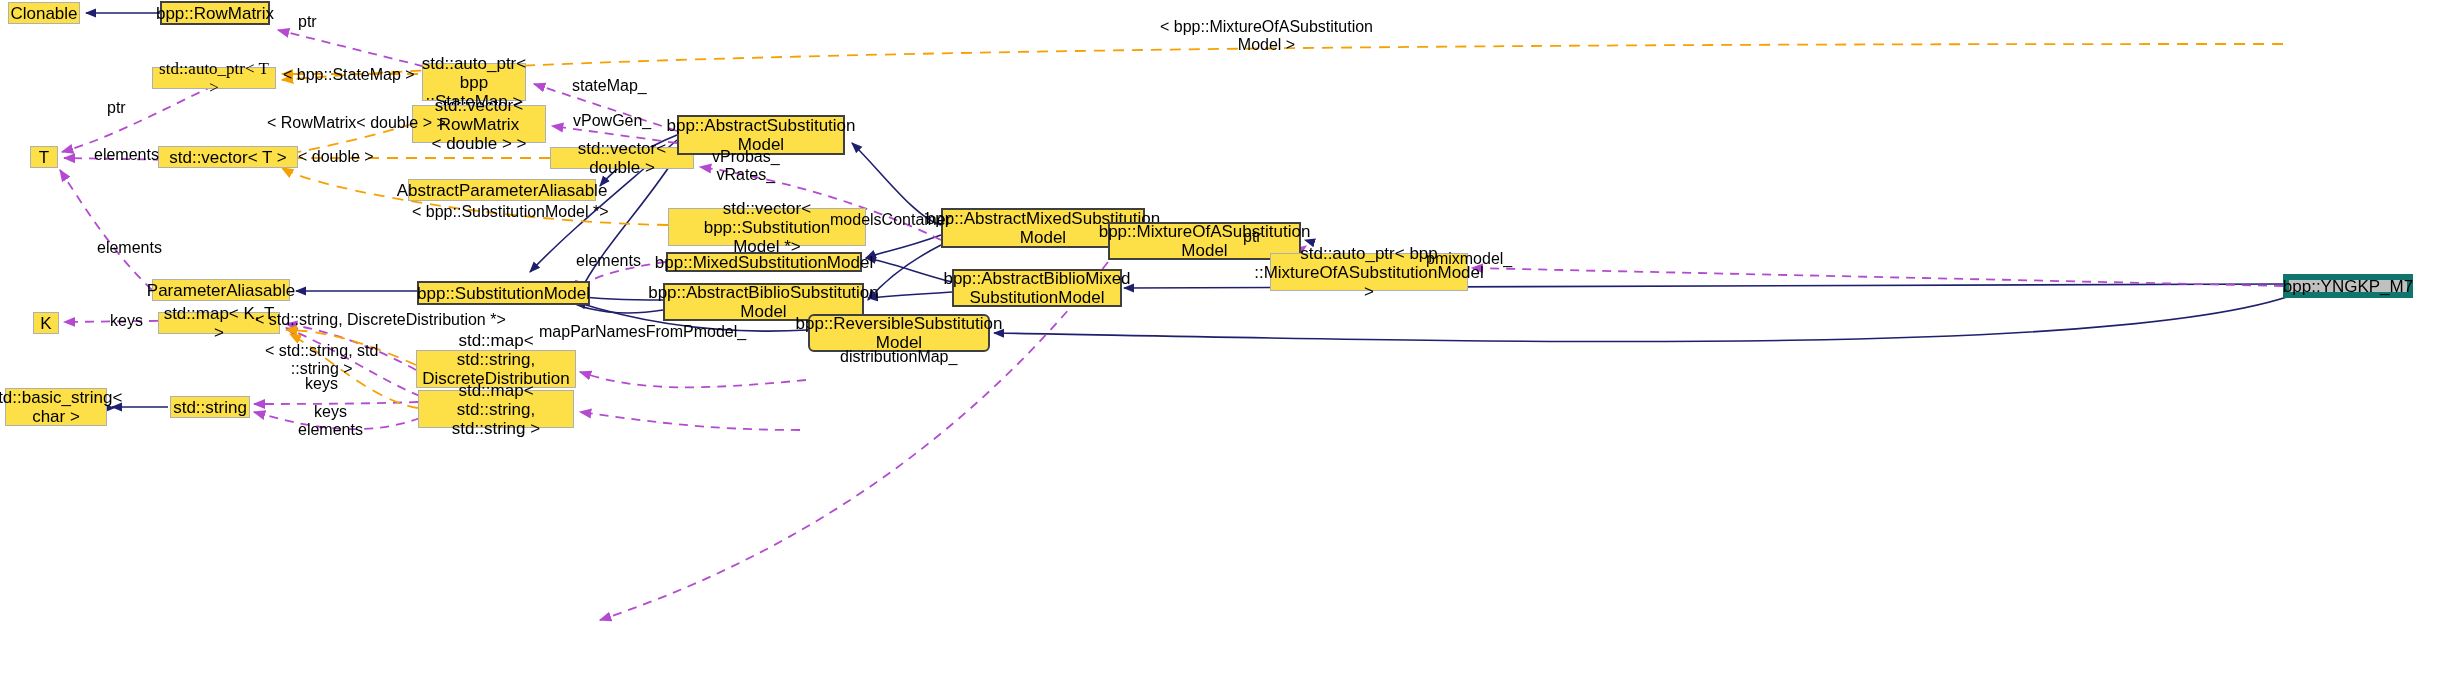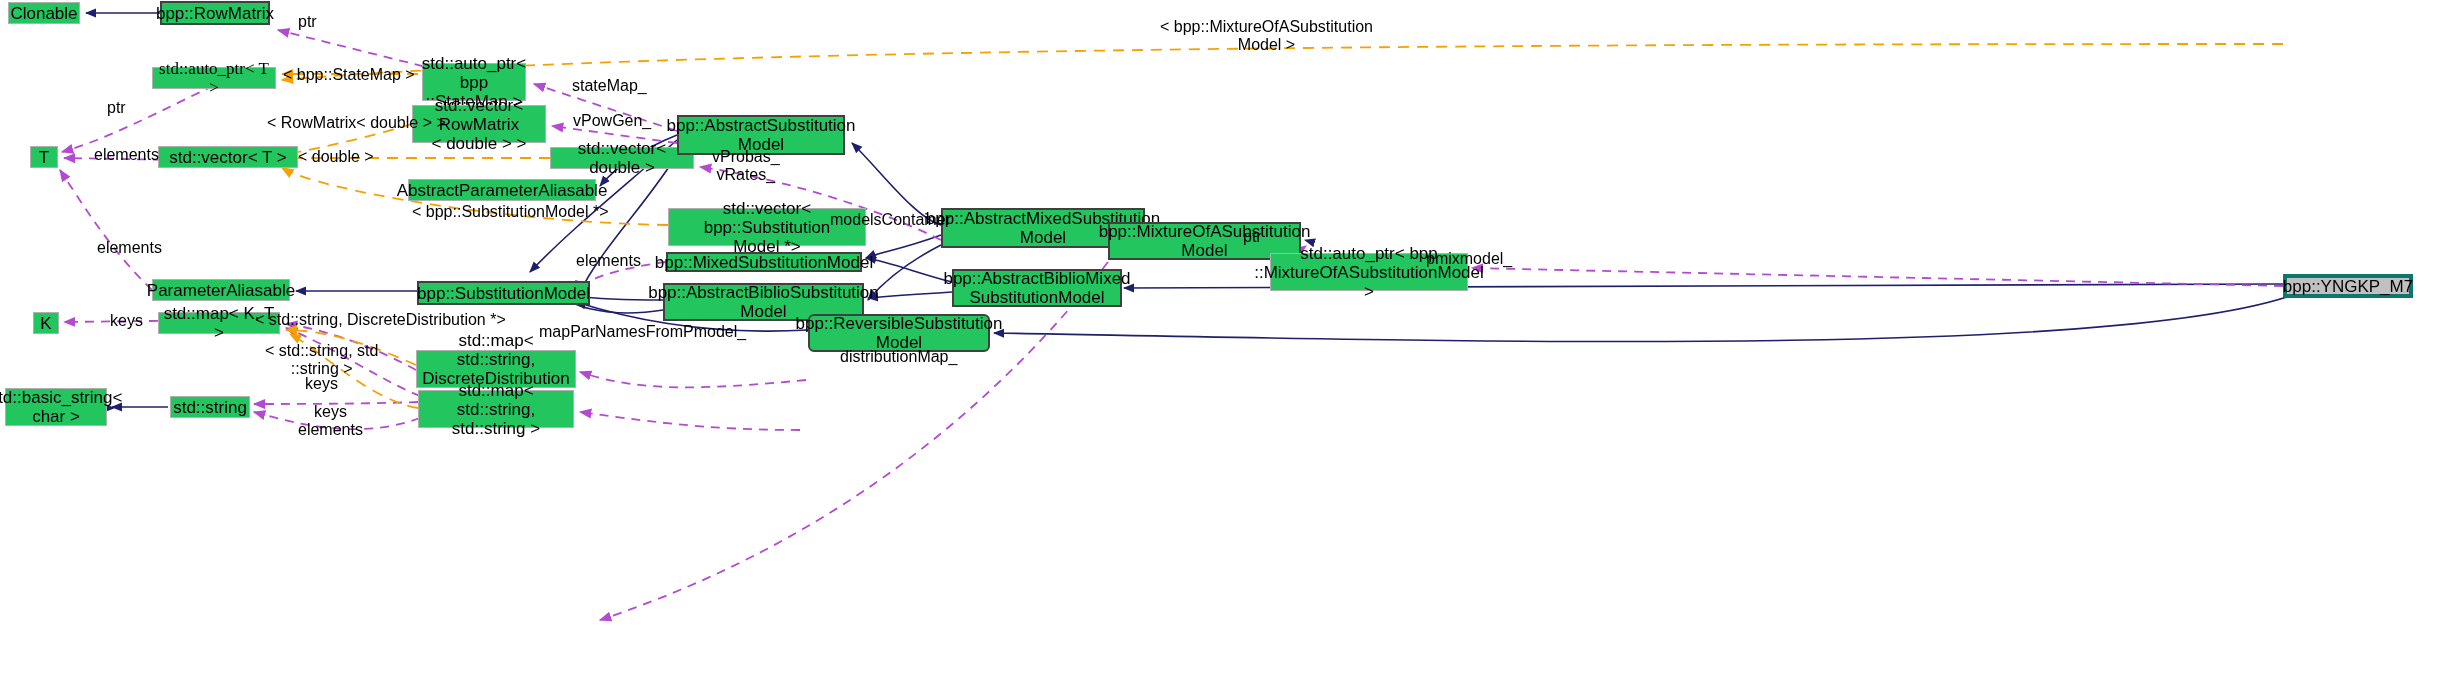--- a/index.html
+++ b/index.html
@@ -26,35 +26,35 @@
   .node {
     position: absolute;
     box-sizing: border-box;
     display: flex;
     align-items: center;
     justify-content: center;
     text-align: center;
     font-size: 17px;
     line-height: 19px;
     color: #000000;
-    background: #22c55e;
+    background: #fde047;
     white-space: pre-line;
     padding: 1px 4px;
   }
   
   .node.plain {
     border: 1px solid #b0b0b0;
   }
   
   .node.strong {
     border: 2px solid #404040;
   }
   
   .node.focus {
-    border: 4px solid #0f766e;
+    border: 6px solid #0f766e;
     background: #c0c0c0;
   }
   .edge-label {
     position: absolute;
     font-size: 16px;
     line-height: 18px;
     color: #000000;
     text-align: center;
     white-space: pre-line;
     background: transparent;

